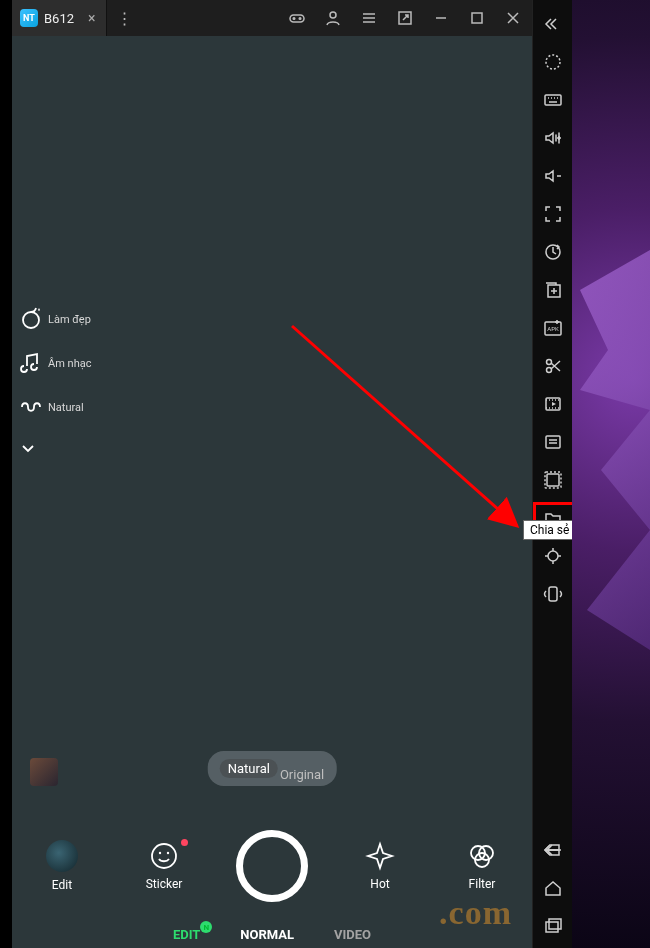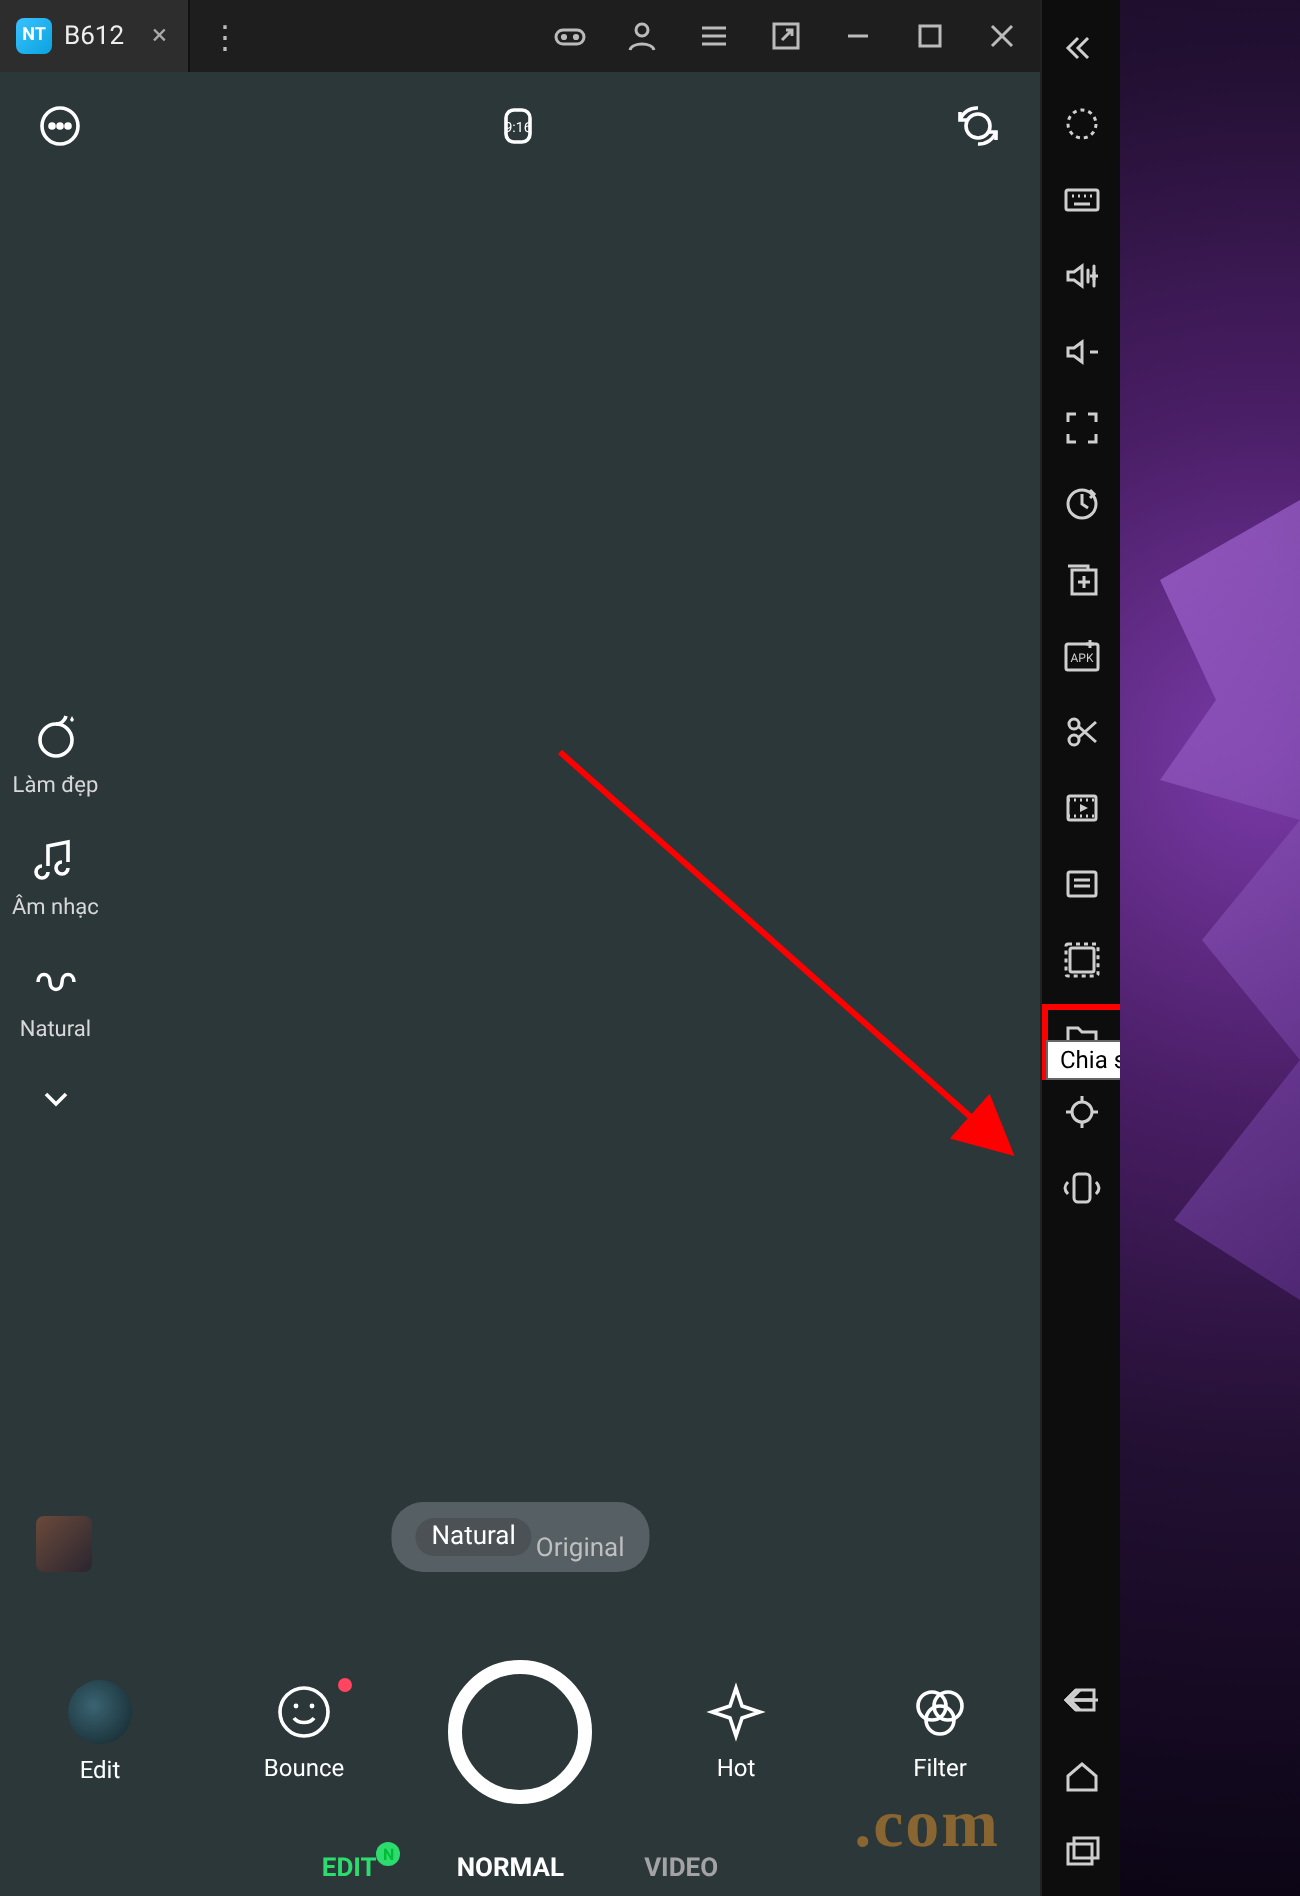--- a/index.html
+++ b/index.html
@@ -1,35 +1,35 @@
 <!DOCTYPE html>
 <html><head>
 <meta charset="utf-8">
 <style>
   * { box-sizing: border-box; margin: 0; padding: 0; }
   html, body { width: 650px; height: 948px; overflow: hidden; font-family: -apple-system, Segoe UI, Roboto, Arial, sans-serif; background: #000; }
-  .root { display: flex; width: 650px; height: 948px; position: relative; }
+  .root { display: flex; width: 650px; height: 948px; position: relative; padding-left: 12px; }
   .emu-window { width: 520px; height: 948px; display: flex; flex-direction: column; background: #000; }
   .side-toolbar { width: 40px; height: 948px; background: #0d0d0d; display: flex; flex-direction: column; align-items: center; gap: 14px; padding-top: 12px; border-left: 1px solid #222; }
   .wallpaper { flex: 1; height: 948px; background: radial-gradient(circle at 80% 40%, #7a3aa8 0%, #4a1e66 30%, #231033 60%, #0b0515 100%); position: relative; }
   .wallpaper::before { content:""; position:absolute; right:0; top:250px; width:70px; height:400px; background: linear-gradient(135deg,#a96ad9,#5a2f85); clip-path: polygon(100% 0,0 10%,40% 25%,0 35%,100% 40%,30% 55%,100% 70%,10% 90%,100% 100%,100% 0); opacity:.7;}
   .titlebar { height: 36px; background: #1e1e1e; display: flex; align-items: center; }
   .tab { display: flex; align-items: center; gap: 6px; background: #2d2d2d; height: 36px; padding: 0 10px 0 8px; border-right: 1px solid #111; }
   .tab-icon { width: 18px; height: 18px; border-radius: 4px; background: linear-gradient(135deg,#3ac1ff,#0aa3e0); display:flex;align-items:center;justify-content:center;color:#fff;font-size:9px;font-weight:700;}
   .tab-title { color: #eee; font-size: 13px; }
   .tab-close { color: #aaa; font-size: 14px; margin-left: 8px; }
   .tb-right { margin-left: auto; display: flex; align-items: center; gap: 18px; padding-right: 10px; color: #bbb; }
   .tb-ico, .st-ico { fill: none; stroke: #bbb; stroke-width: 1.5; }
   .more-v { color:#bbb; padding: 0 10px; font-size:16px;}
   .app { flex: 1; background: #2c373a; position: relative; display: flex; flex-direction: column; }
   .app-top { display: flex; align-items: center; justify-content: space-between; padding: 14px 18px 10px; }
   .app-ico { stroke: #fff; stroke-width: 1.8; fill: none; }
   .viewfinder { flex: 1; position: relative; }
   .left-tools { position: absolute; left: 6px; top: 270px; display: flex; flex-direction: column; gap: 18px; }
-  .ltool { display: flex; flex-direction: column; align-items: center; gap: 4px; color: #d8d8d8; font-size: 11px; }
+  .ltool { display: flex; align-items: center; gap: 4px; color: #d8d8d8; font-size: 11px; }
   .gallery-thumb { position:absolute; left:18px; bottom:162px; width:28px; height:28px; border-radius:4px; background: linear-gradient(135deg,#6b4a3a,#2a2530); background-size:cover;}
   .style-pill { position:absolute; left:50%; transform:translateX(-50%); bottom:162px; display:flex; align-items:center; gap:2px; background: rgba(120,130,134,.55); border-radius: 16px; padding: 4px 12px;}
   .style-pill span { font-size:13px; }
   .style-sel { color:#fff; background: rgba(60,60,60,.4); padding:2px 8px; border-radius:12px;}
   .style-unsel { color:#bfbfbf;margin-top:12px; }
   .bottom-bar { position:absolute; left:0; right:0; bottom:46px; display:flex; align-items:center; justify-content:space-between; padding: 0 20px;}
   .btool { display:flex; flex-direction:column; align-items:center; gap:6px; color:#fff; font-size:12px; width:60px;}
   .shutter { width:72px; height:72px; border-radius:50%; border:7px solid #fff; background:transparent;}
   .edit-thumb { width:32px;height:32px;border-radius:50%;background:radial-gradient(circle at 40% 40%,#3a6472,#12242a);}
   .mode-row { position:absolute; left:0; right:0; bottom:6px; display:flex; align-items:center; justify-content:center; gap:40px; font-size:13px; font-weight:700;}
@@ -85,37 +85,20 @@
         <svg class="tb-ico" width="18" height="18">
             <rect x="4" y="4" width="10" height="10"></rect>
           </svg>
         <svg class="tb-ico" width="18" height="18">
             <path d="M4 4l10 10M14 4L4 14"></path>
           </svg>
       </div>
     </div>
 
     <div class="app">
-      <div class="app-top">
-        <svg width="24" height="24" class="app-ico">
-            <circle cx="12" cy="12" r="9"></circle>
-            <circle cx="8" cy="12" r="1" fill="#fff"></circle>
-            <circle cx="12" cy="12" r="1" fill="#fff"></circle>
-            <circle cx="16" cy="12" r="1" fill="#fff"></circle>
-          </svg>
-        <svg width="26" height="20" class="app-ico">
-            <rect x="7" y="2" width="12" height="16" rx="4"></rect>
-            <text x="13" y="13" text-anchor="middle" fill="#fff" stroke="none" font-size="7">9:16</text>
-          </svg>
-        <svg width="26" height="26" class="app-ico">
-            <circle cx="13" cy="13" r="6"></circle>
-            <path d="M4 10a9 9 0 0 1 9-6M22 16a9 9 0 0 1-9 6"></path>
-            <path d="M4 6v4h4M22 20v-4h-4"></path>
-          </svg>
-      </div>
 
       <div class="viewfinder">
         <div class="left-tools">
           <div class="ltool">
             <svg width="26" height="26" class="app-ico">
                 <circle cx="13" cy="14" r="8"></circle>
                 <path d="M13 6c4 0 5-4 5-4"></path>
                 <path d="M20 4l1-2 1 2-1 1z" fill="#fff" stroke="none"></path>
               </svg>
             <span>Làm đẹp</span>
@@ -152,21 +135,21 @@
             <span>Edit</span>
           </div>
           <div class="btool" style="position:relative">
             <svg width="30" height="30" class="app-ico">
                 <circle cx="15" cy="15" r="12"></circle>
                 <circle cx="11" cy="12" r="1.2" fill="#fff" stroke="none"></circle>
                 <circle cx="19" cy="12" r="1.2" fill="#fff" stroke="none"></circle>
                 <path d="M10 18c2 3 8 3 10 0"></path>
               </svg>
             <span class="sticker-badge"></span>
-            <span>Bounce</span>
+            <span>Sticker</span>
           </div>
           <div class="shutter"></div>
           <div class="btool">
             <svg width="30" height="30" class="app-ico">
                 <path d="M15 3l3 9 9 3-9 3-3 9-3-9-9-3 9-3z"></path>
               </svg>
             <span>Hot</span>
           </div>
           <div class="btool">
             <svg width="30" height="30" class="app-ico">

